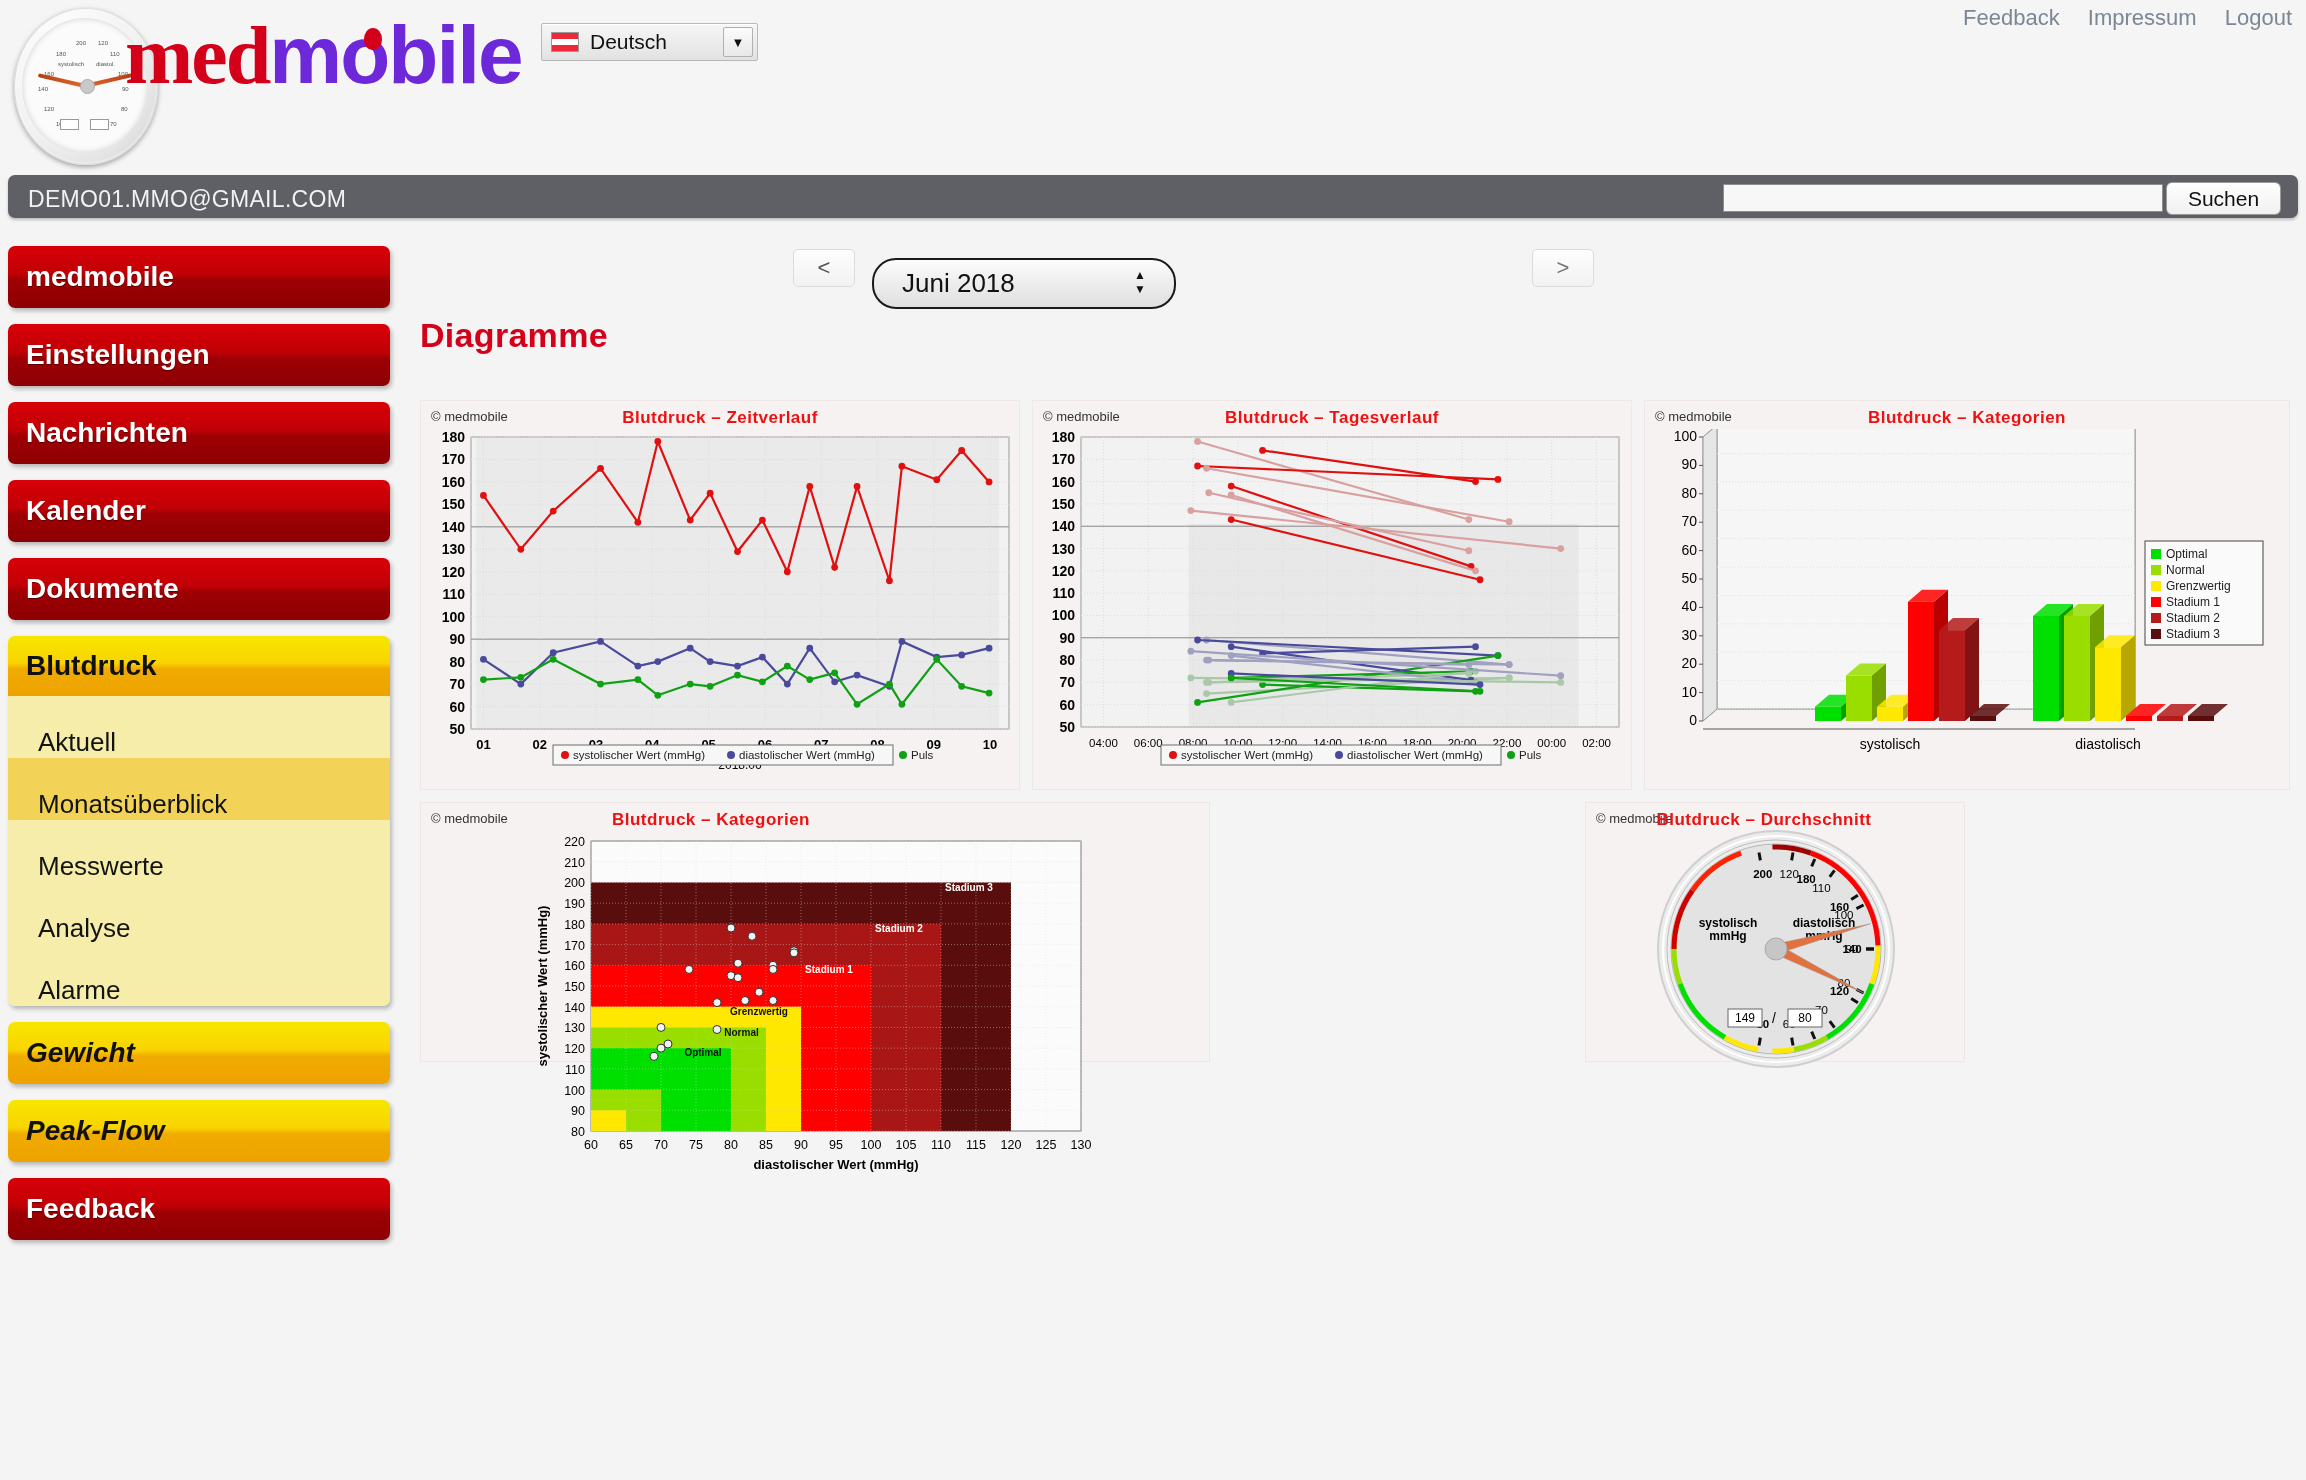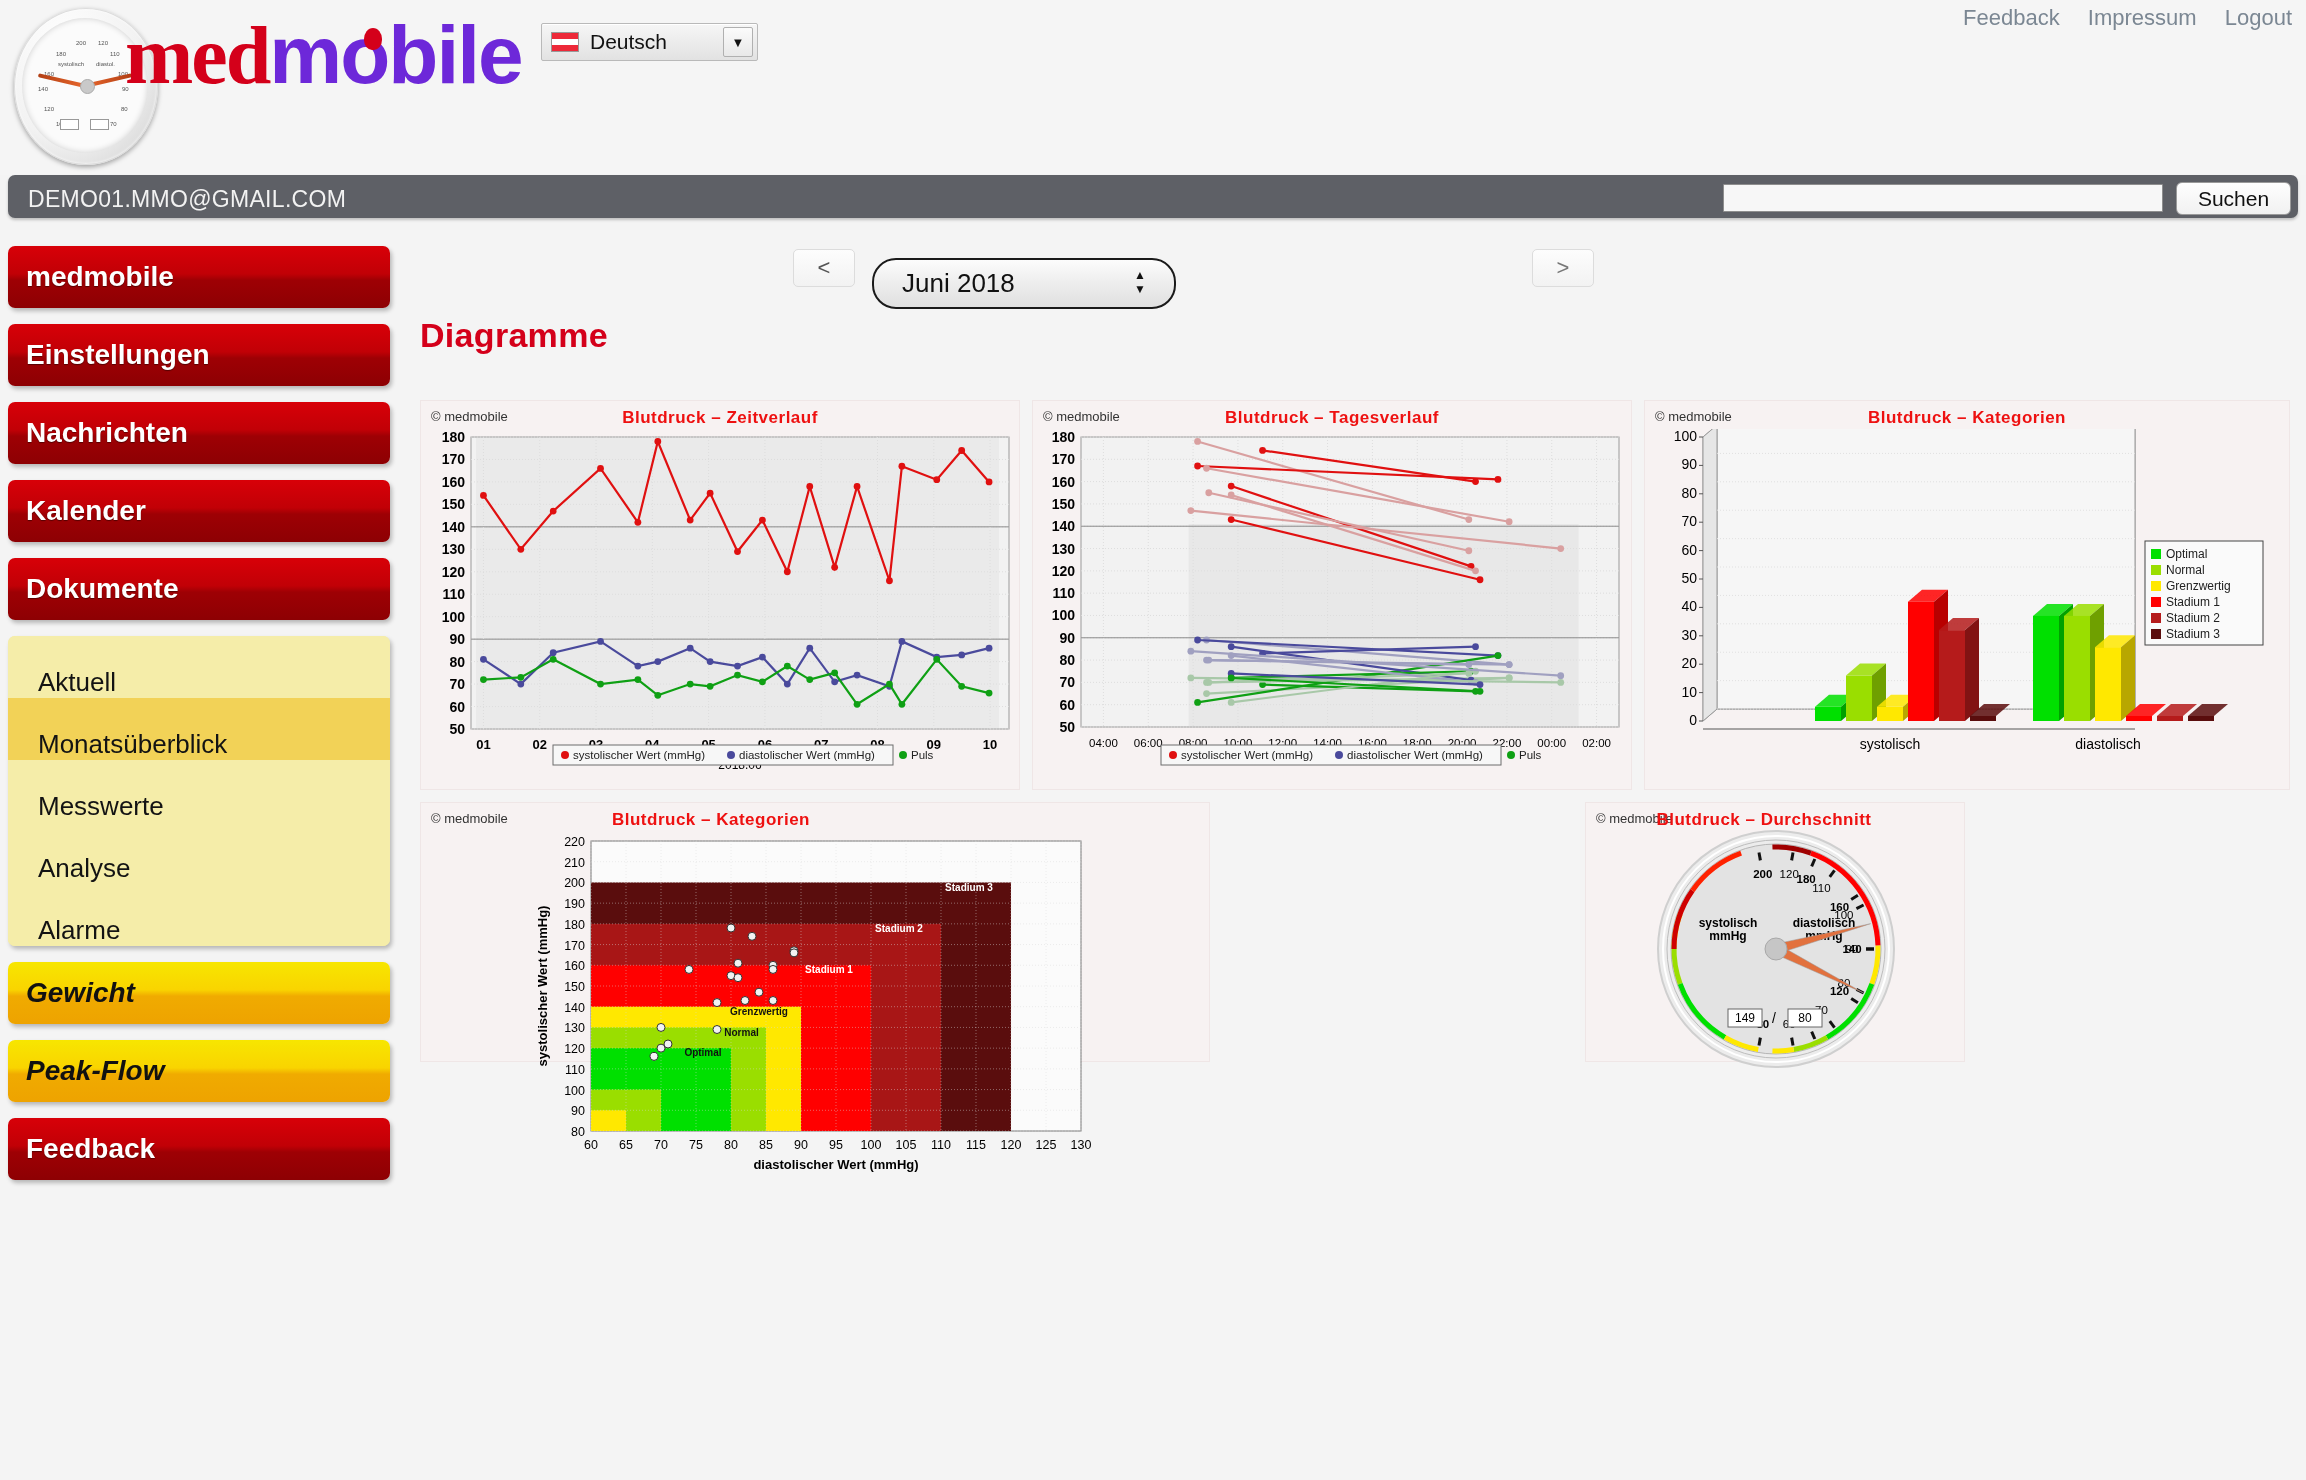--- a/index.html
+++ b/index.html
@@ -66,21 +66,21 @@
 
   #top-links{position:absolute;right:14px;top:5px;font-size:22px;color:#7f8c97;}
   #top-links a{color:#7b8793;text-decoration:none;margin-left:22px;}
 
   
   #userbar{position:absolute;left:8px;top:175px;width:2290px;height:43px;
     background:#5e6066;border-radius:7px;box-shadow:0 2px 3px rgba(0,0,0,.22);}
   #user-email{position:absolute;left:20px;top:11px;color:#f2f2f2;font-size:23px;letter-spacing:.3px;}
   #search-input{position:absolute;right:135px;top:9px;width:440px;height:28px;
     background:#f7f7f7;border:1px solid #8e8e8e;border-radius:1px;font-size:16px;padding:0 6px;box-sizing:border-box;}
-  #search-button{position:absolute;right:7px;top:7px;width:115px;height:33px;
+  #search-button{position:absolute;right:17px;top:7px;width:115px;height:33px;
     background:linear-gradient(#fefefe,#f1f1f1);border:1px solid #9a9a9a;border-radius:6px;
     font-size:21px;color:#111;cursor:pointer;font-family:"Liberation Sans",sans-serif;}
 
   
   #sidebar{position:absolute;left:8px;top:246px;width:390px;}
   .navbtn{position:relative;width:382px;height:62px;margin-bottom:16px;border-radius:7px;
     box-shadow:2px 3px 4px rgba(0,0,0,.25);display:flex;align-items:center;}
   .navbtn span{margin-left:18px;font-size:28px;font-weight:bold;}
   .navbtn.red{background:linear-gradient(#d80008 0%,#c10006 45%,#9e0004 55%,#8d0003 100%);}
   .navbtn.red span{color:#ffffff;text-shadow:0 1px 1px rgba(0,0,0,.45);}
@@ -184,20 +184,23 @@
       <span>Nachrichten</span>
     </div>
   <div class="navbtn red">
       <span>Kalender</span>
     </div>
   <div class="navbtn red">
       <span>Dokumente</span>
     </div>
 
   <div class="navgroup">
+    <div class="navgroup-head">
+        <span>Blutdruck</span>
+      </div>
     <div class="subitem">
         <span>Aktuell</span>
       </div>
     <div class="subitem active">
         <span>Monatsüberblick</span>
       </div>
     <div class="subitem">
         <span>Messwerte</span>
       </div>
     <div class="subitem">

